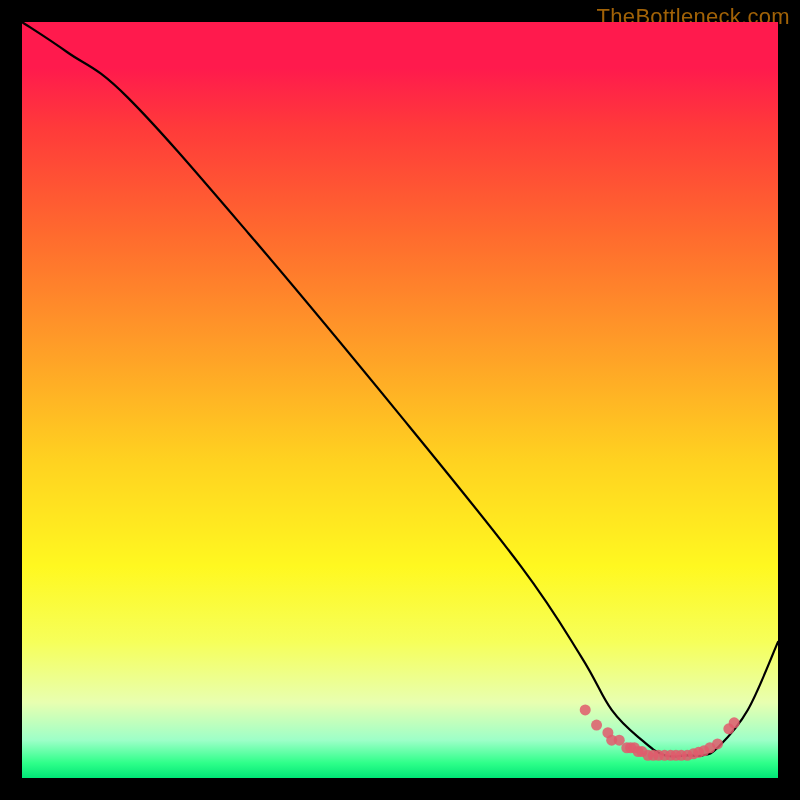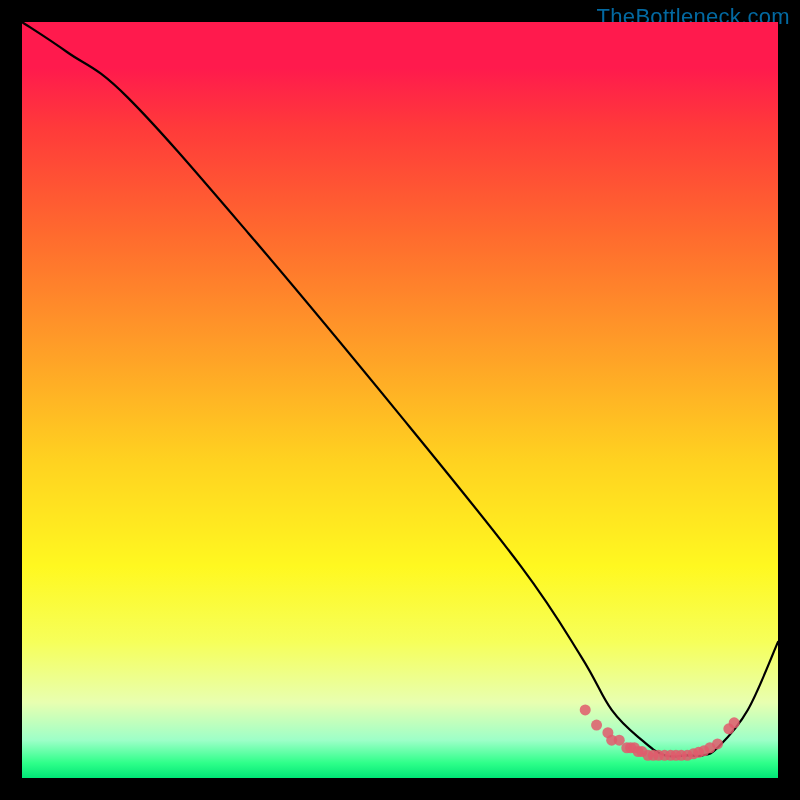--- a/index.html
+++ b/index.html
@@ -37,21 +37,21 @@
       #2fff8a 98%,
       #00e676 100%
     );
   }
   .watermark {
     position: absolute;
     top: 4px;
     right: 10px;
     font-size: 22px;
     font-weight: 500;
-    color: #0369a1;
+    color: #a16207;
     letter-spacing: 0.3px;
     user-select: none;
   }
   svg.curve {
     position: absolute;
     left: 0;
     top: 0;
     width: 756px;
     height: 756px;
     overflow: visible;

